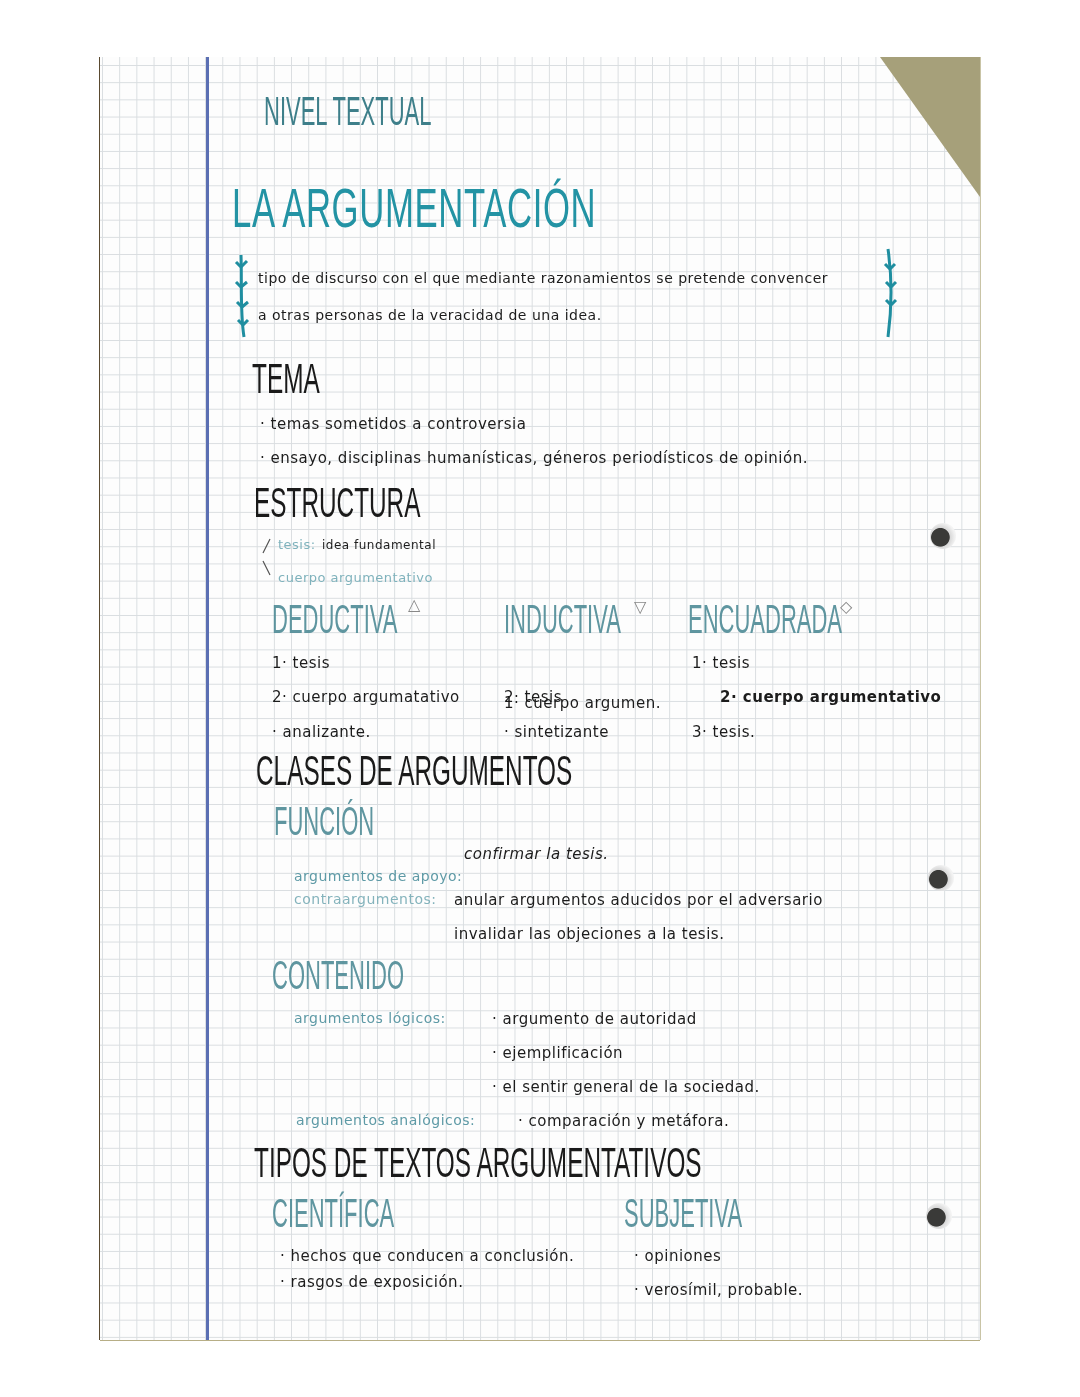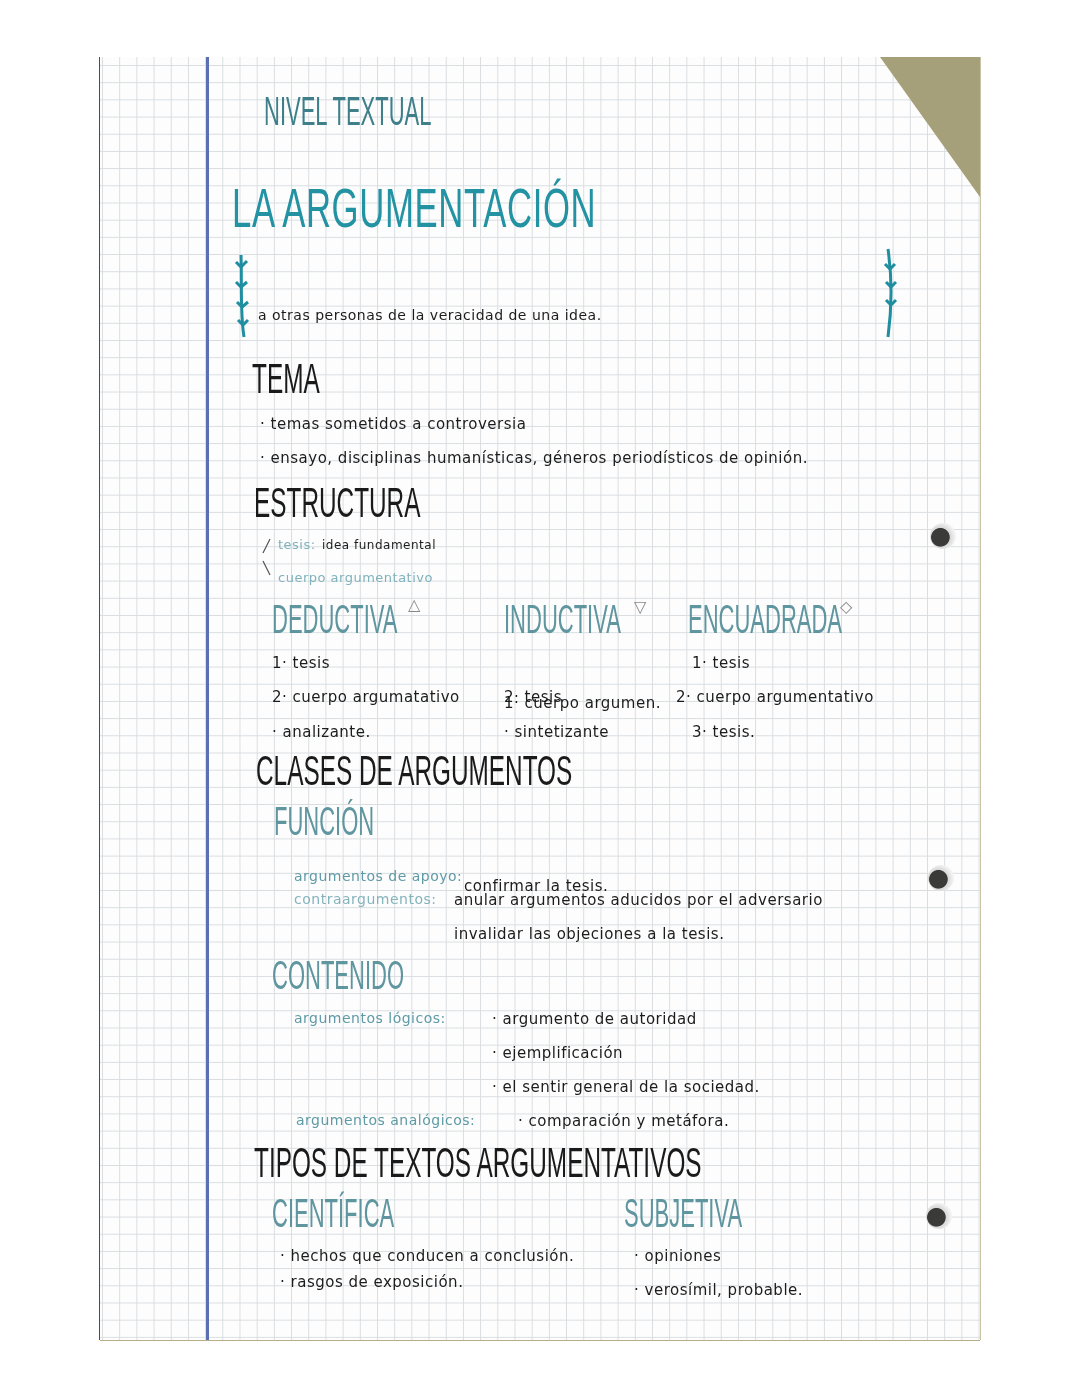--- a/index.html
+++ b/index.html
@@ -76,20 +76,21 @@
   <div class="hole" style="left:826px; top:1146px;"></div>
 
   <div class="t h-nivel" style="left:164px; top:32px;">NIVEL TEXTUAL</div>
 
   <div class="t title-big" style="left:132px; top:118px;">LA ARGUMENTACIÓN</div>
 
   <svg class="vine" style="left:132px; top:196px;" width="22" height="86" viewBox="0 0 22 86">
     <path d="M9 2 C10 30 8 60 12 84" stroke="#1f8ea0" stroke-width="3" fill="none"></path>
     <path d="M9 14 l6 -6 M9 14 l-5 -5 M9 34 l6 -5 M9 34 l-5 -5 M10 54 l6 -5 M10 54 l-5 -5 M11 72 l5 -5 M11 72 l-5 -5" stroke="#1f8ea0" stroke-width="3" fill="none"></path>
   </svg>
+  <div class="t hand" style="left:158px; top:213px; font-size:14px;">tipo de discurso con el que mediante razonamientos se pretende convencer</div>
   <div class="t hand" style="left:158px; top:250px; font-size:14px;">a otras personas de la veracidad de una idea.</div>
   <svg class="vine" style="left:780px; top:190px;" width="22" height="92" viewBox="0 0 22 92">
     <path d="M8 2 C12 30 12 60 8 90" stroke="#1f8ea0" stroke-width="3" fill="none"></path>
     <path d="M10 22 l-5 -5 M10 22 l5 -5 M11 40 l-5 -5 M11 40 l5 -5 M11 58 l-5 -5 M11 58 l5 -5" stroke="#1f8ea0" stroke-width="3" fill="none"></path>
   </svg>
 
   <div class="t h-black" style="left:152px; top:298px;">TEMA</div>
   <div class="t hand" style="left:160px; top:358px;">· temas sometidos a controversia</div>
   <div class="t hand" style="left:160px; top:392px;">· ensayo, disciplinas humanísticas, géneros periodísticos de opinión.</div>
 
@@ -109,27 +110,27 @@
 
   <div class="t h-teal" style="left:404px; top:540px;">INDUCTIVA</div>
   <div class="shape-icon" style="left:534px; top:540px;">▽</div>
   <div class="t hand" style="left:404px; top:597px;margin-top:40px;">1· cuerpo argumen.</div>
   <div class="t hand" style="left:404px; top:631px;">2· tesis</div>
   <div class="t hand" style="left:404px; top:666px;">· sintetizante</div>
 
   <div class="t h-teal" style="left:588px; top:540px;">ENCUADRADA</div>
   <div class="shape-icon" style="left:740px; top:540px;">◇</div>
   <div class="t hand" style="left:592px; top:597px;">1· tesis</div>
-  <div class="t hand" style="left:576px; top:631px;">2· cuerpo argumentativo</div>
+  <div class="t hand" style="left:620px; top:631px;font-weight:bold;">2· cuerpo argumentativo</div>
   <div class="t hand" style="left:592px; top:666px;">3· tesis.</div>
 
   <div class="t h-black" style="left:156px; top:690px;">CLASES DE ARGUMENTOS</div>
   <div class="t h-teal" style="left:174px; top:742px;">FUNCIÓN</div>
   <div class="t teal-hand" style="left:194px; top:800px;margin-top:11px;">argumentos de apoyo:</div>
-  <div class="t hand" style="left:364px; top:820px;">confirmar la tesis.</div>
+  <div class="t hand" style="left:364px; top:788px;font-style:italic;">confirmar la tesis.</div>
   <div class="t teal-hand" style="left:194px; top:834px; color:#84b3bc;">contraargumentos:</div>
   <div class="t hand" style="left:354px; top:834px;">anular argumentos aducidos por el adversario</div>
   <div class="t hand" style="left:354px; top:868px;">invalidar las objeciones a la tesis.</div>
 
   <div class="t h-teal" style="left:172px; top:896px;">CONTENIDO</div>
   <div class="t teal-hand" style="left:194px; top:953px;">argumentos lógicos:</div>
   <div class="t hand" style="left:392px; top:953px;">· argumento de autoridad</div>
   <div class="t hand" style="left:392px; top:987px;">· ejemplificación</div>
   <div class="t hand" style="left:392px; top:1021px;">· el sentir general de la sociedad.</div>
   <div class="t teal-hand" style="left:196px; top:1055px;">argumentos analógicos:</div>

